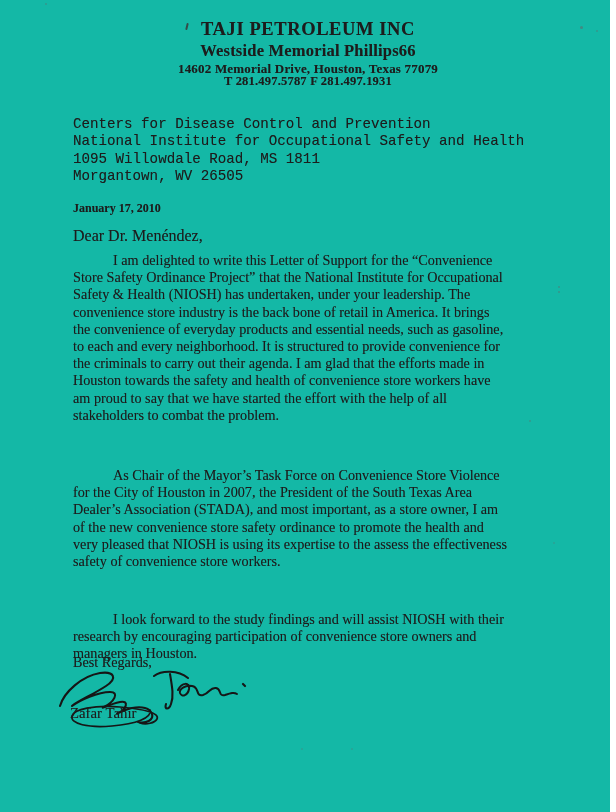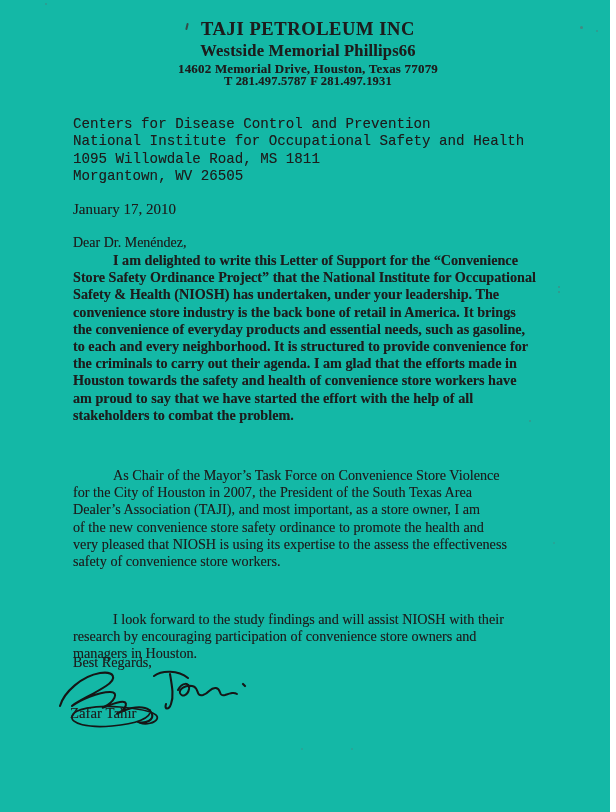--- a/index.html
+++ b/index.html
@@ -11,24 +11,24 @@
   .txt{text-shadow:0 0 0.5px rgba(40,40,40,0.45);}
   
   .lh-line{position:absolute;left:2px;width:612px;text-align:center;font-weight:bold;white-space:nowrap;}
   .lh-company{top:19px;font-size:18.5px;letter-spacing:0.6px;}
   .lh-subtitle{top:41px;font-size:16.5px;letter-spacing:0.2px;}
   .lh-address{top:61px;font-size:13px;letter-spacing:0.2px;}
   .lh-phone{top:74px;font-size:12.5px;letter-spacing:0.2px;}
   
   .abs{position:absolute;left:73px;white-space:nowrap;}
   .recipient{top:116px;font-size:14.2px;line-height:17.4px;font-family:Liberation Mono, monospace;}
-  .date-line{top:201px;font-size:15px;}
-  .salutation{top:235px;font-size:14px;}
+  .date-line{top:201px;font-size:12px;font-weight:bold;}
+  .salutation{top:227px;font-size:16px;}
   .para{font-size:14.2px;line-height:17.2px;}
-  .para-1{top:252px;font-weight:bold;}
+  .para-1{top:252px;}
   .para-2{top:467px;}
   .para-3{top:611px;}
   .line.indent{padding-left:40px;}
   .closing{top:654px;font-size:14.2px;}
   
   .signature-block{position:absolute;left:54px;top:664px;width:200px;height:78px;}
   .signature-svg{position:absolute;left:0;top:0;}
   .signed-name{position:absolute;left:16px;top:41px;font-size:14.8px;white-space:nowrap;}
   
   .speck{position:absolute;background:#666;border-radius:50%;}
@@ -75,21 +75,21 @@
       <div class="line">the convenience of everyday products and essential needs, such as gasoline,</div>
       <div class="line">to each and every neighborhood. It is structured to provide convenience for</div>
       <div class="line">the criminals to carry out their agenda. I am glad that the efforts made in</div>
       <div class="line">Houston towards the safety and health of convenience store workers have</div>
       <div class="line">am proud to say that we have started the effort with the help of all</div>
       <div class="line">stakeholders to combat the problem.</div>
     </div>
   <div class="abs para para-2 txt">
       <div class="line indent">As Chair of the Mayor’s Task Force on Convenience Store Violence</div>
       <div class="line">for the City of Houston in 2007, the President of the South Texas Area</div>
-      <div class="line">Dealer’s Association (TAJI), and most important, as a store owner, I am</div>
+      <div class="line">Dealer’s Association (STADA), and most important, as a store owner, I am</div>
       <div class="line">of the new convenience store safety ordinance to promote the health and</div>
       <div class="line">very pleased that NIOSH is using its expertise to the assess the effectiveness</div>
       <div class="line">safety of convenience store workers.</div>
     </div>
   <div class="abs para para-3 txt">
       <div class="line indent">I look forward to the study findings and will assist NIOSH with their</div>
       <div class="line">research by encouraging participation of convenience store owners and</div>
       <div class="line">managers in Houston.</div>
     </div>
 

